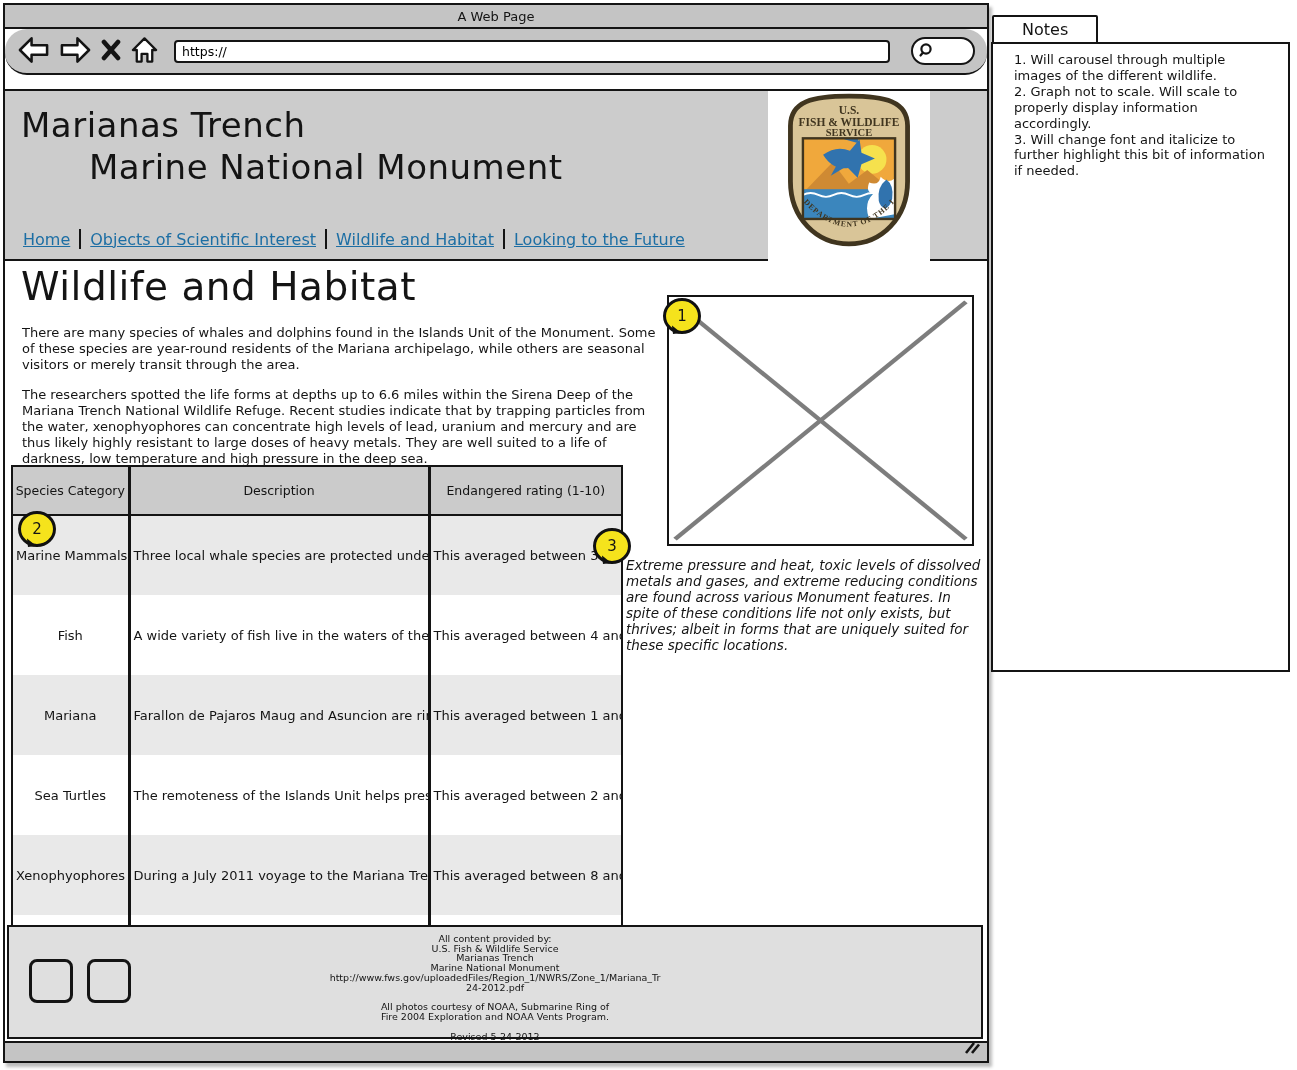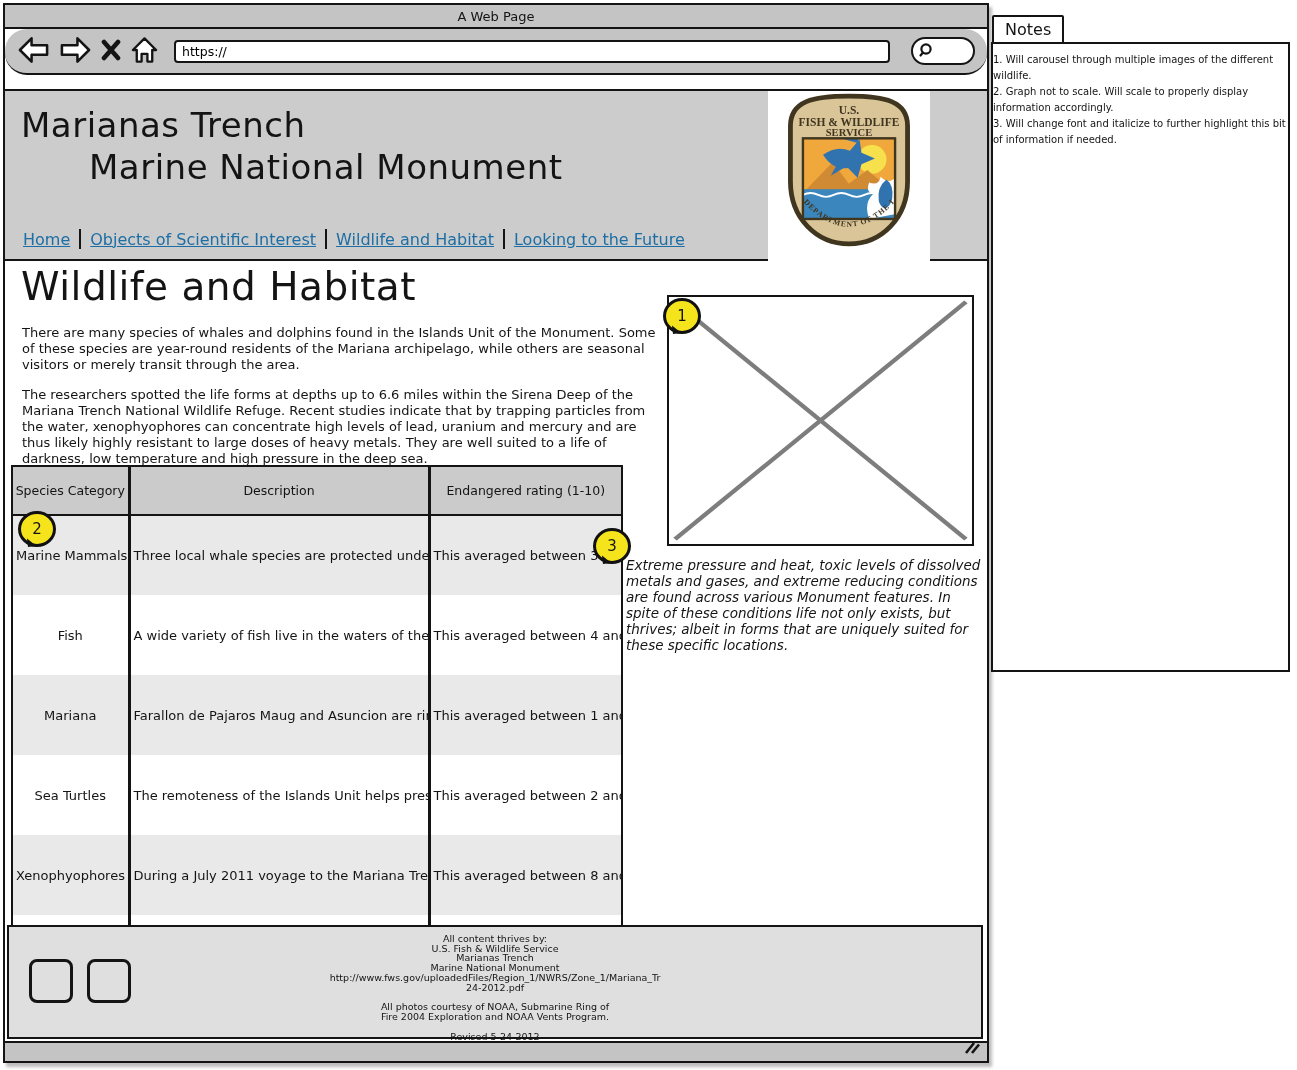--- a/index.html
+++ b/index.html
@@ -99,28 +99,28 @@
   .footer-text { position:absolute; left:0; top:7px; width:100%; text-align:center; font-size:9.5px; line-height:9.7px; }
   .footer-group { margin-bottom:10px; }
   
   .statusbar {
     position:absolute; left:0; bottom:0; width:100%; height:20px;
     background:#c4c4c4; border-top:2px solid #141414;
   }
   .resize-handle { position:absolute; right:6px; bottom:2px; cursor:nwse-resize; }
   
   .notes-tab {
-    position:absolute; left:992px; top:15px; height:29px; padding:3px 11px;
+    position:absolute; left:992px; top:15px; height:29px; padding:3px 28px;
     border:2px solid #141414; border-radius:2px; background:#fff; z-index:3;
     font-size:16px; cursor:pointer;
   }
   .notes-box {
     position:absolute; left:991px; top:42px; width:299px; height:630px;
     border:2px solid #141414; background:#fff; z-index:2;
-    padding:8px 0; font-size:10px; line-height:15.9px; white-space:pre-line;
+    padding:8px 21px; font-size:13px; line-height:15.9px; white-space:pre-line;
   }
 </style>
 </head>
 <body>
 
 <div class="stage">
 
   <div class="browser">
 
     <div class="titlebar">
@@ -283,21 +283,21 @@
       </div>
     <div class="callout callout-3">
         <span>3</span>
       </div>
 
     <div class="site-footer">
       <button class="footer-sq sq1"></button>
       <button class="footer-sq sq2"></button>
       <div class="footer-text">
         <div class="footer-group">
-          <div>All content thrives by:</div>
+          <div>All content provided by:</div>
           <div>U.S. Fish &amp; Wildlife Service</div>
           <div>Marianas Trench</div>
           <div>Marine National Monument</div>
           <div>http://www.fws.gov/uploadedFiles/Region_1/NWRS/Zone_1/Mariana_Tr</div>
           <div>24-2012.pdf</div>
         </div>
         <div class="footer-group">
           <div>All photos courtesy of NOAA, Submarine Ring of</div>
           <div>Fire 2004 Exploration and NOAA Vents Program.</div>
         </div>

